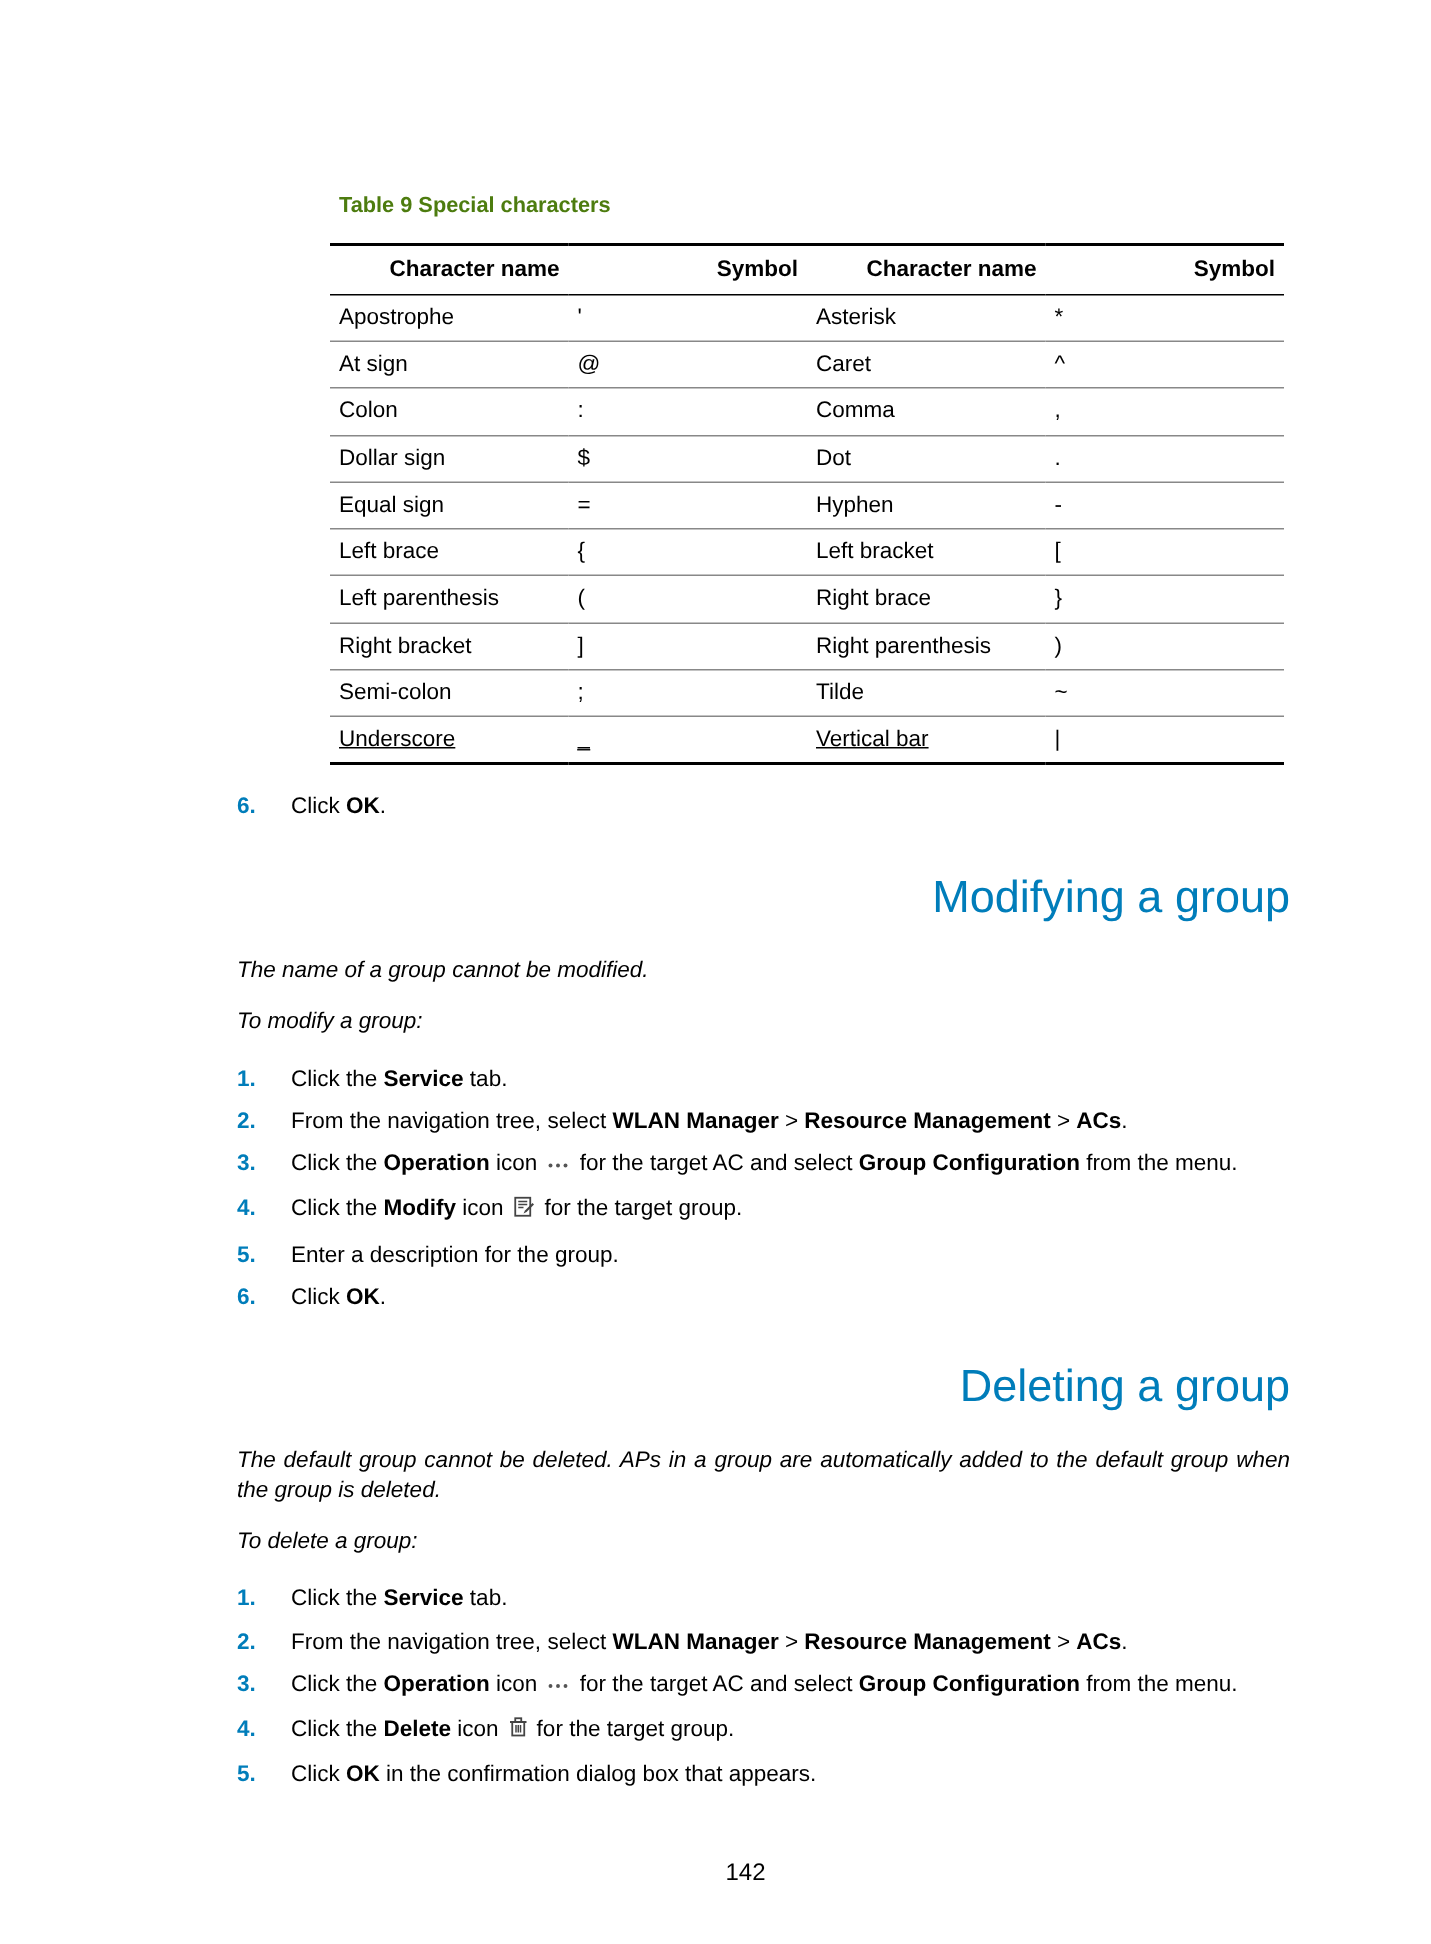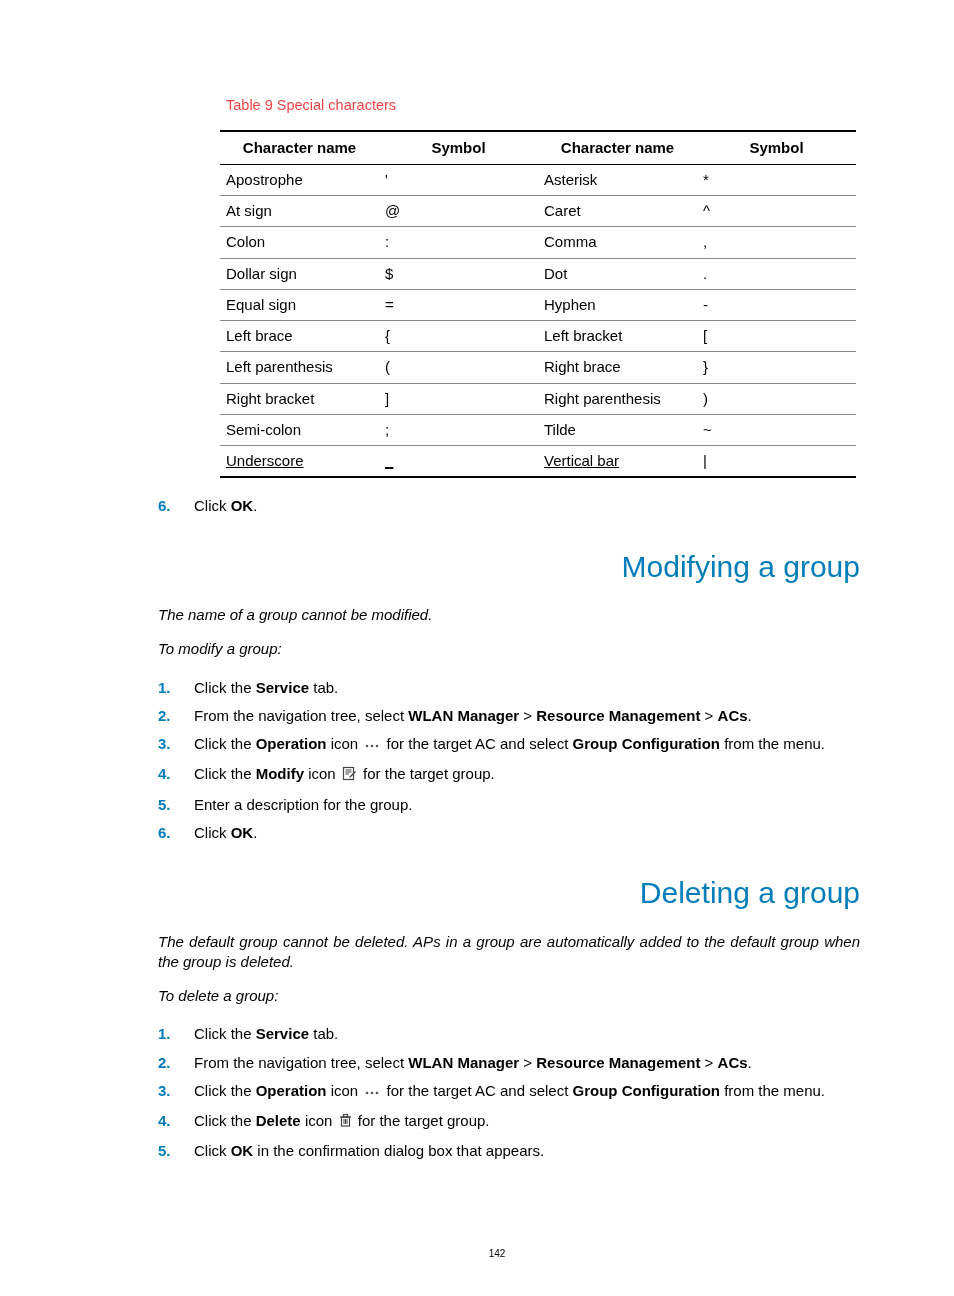--- a/index.html
+++ b/index.html
@@ -15,33 +15,34 @@
     width: 954px;
     min-height: 1296px;
     margin: 0 auto;
     position: relative;
     box-sizing: border-box;
     padding: 96px 94px 0 88px;
   }
   
   .table-wrap { margin-left: 132px; margin-right: 4px; }
   .table-caption {
-    color: #ef4444;
-    font-weight: normal;
+    color: #4d7c0f;
+    font-weight: bold;
     font-size: 14.5px;
     margin-bottom: 14px;
     margin-left: 6px;
+    margin-top: 32px;
   }
   table.special {
     width: 100%;
     border-collapse: collapse;
     font-size: 15px;
   }
   table.special th {
-    text-align: center;
+    text-align: right;
     font-weight: bold;
     padding: 6px 6px 6px 6px;
     border-top: 2px solid #000;
     border-bottom: 1.5px solid #000;
   }
   table.special td {
     padding: 5px 6px;
     border-bottom: 1px solid #888;
     vertical-align: middle;
   }
@@ -78,21 +79,21 @@
   .inline-icon {
     display: inline-block;
     vertical-align: -2px;
     margin: 0 2px;
   }
   .pagenum {
     position: absolute;
     bottom: 36px;
     left: 0; right: 0;
     text-align: center;
-    font-size: 10px;
+    font-size: 16px;
     padding-left: 40px;
   }
 </style>
 </head>
 <body>
 
 <div class="page">
 
   <div class="table-wrap">
     <div class="table-caption">Table 9 Special characters</div>

